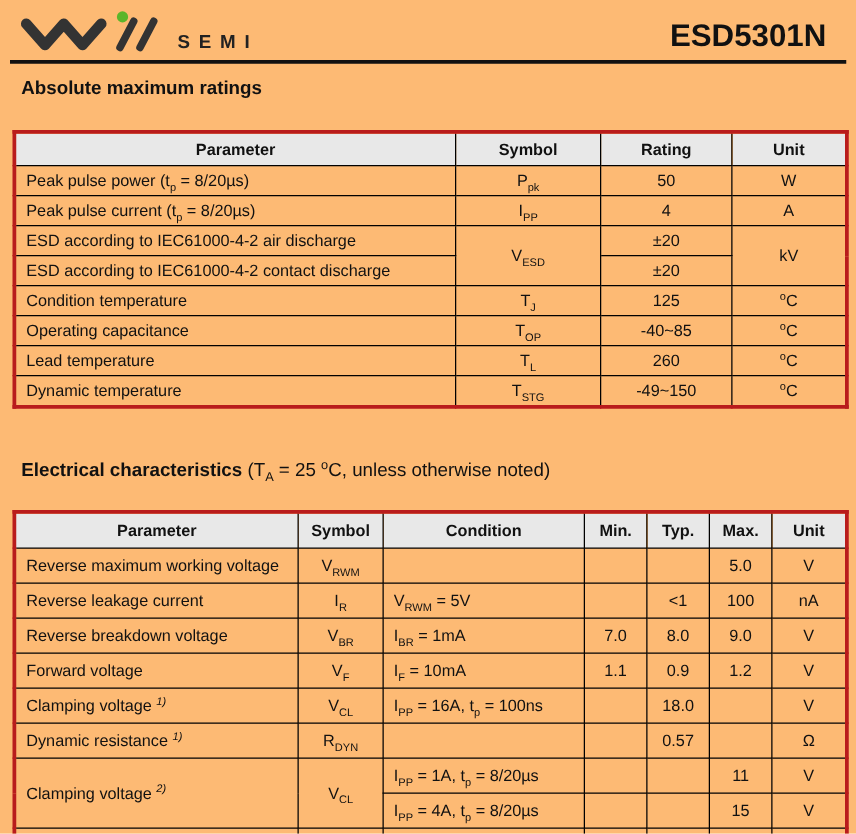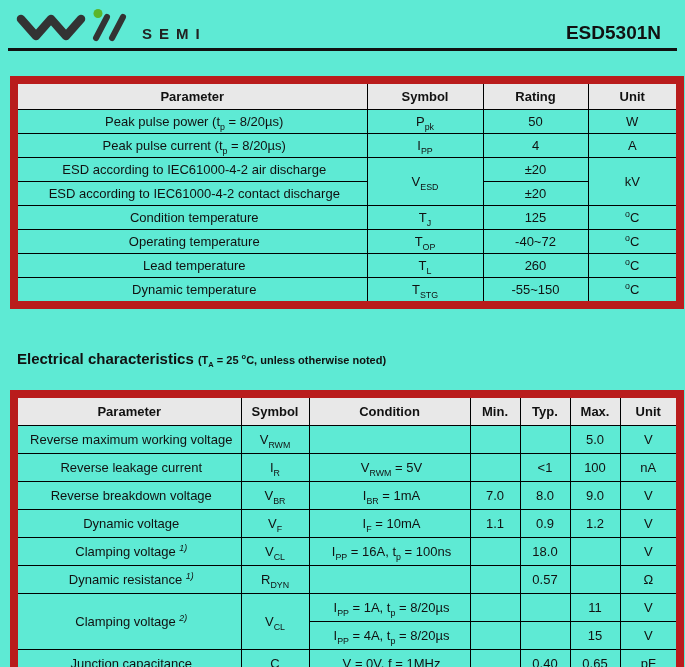--- a/index.html
+++ b/index.html
@@ -1,40 +1,40 @@
 <!DOCTYPE html>
 <html><head>
 <meta charset="utf-8">
 <style>
   html,body{margin:0;padding:0;background:#fff;}
   .page{
-    width:685px;height:667px;background:#5eead4;overflow:hidden;
+    width:685px;height:667px;background:#fdba74;overflow:hidden;
     font-family:"Liberation Sans","DejaVu Sans",sans-serif;color:#111;
     position:relative;box-sizing:border-box;
   }
   
   .topbar{display:flex;justify-content:space-between;align-items:flex-end;
     padding:9px 24px 0 14px;height:36px;}
   .logo{display:flex;align-items:flex-end;}
   .logo svg{display:block;}
   .logo-semi{font-size:15px;font-weight:bold;letter-spacing:7px;color:#222;
     margin-left:10px;padding-bottom:3px;}
-  .partnum{font-size:19px;font-weight:bold;color:#111;padding-bottom:1px;}
+  .partnum{font-size:25px;font-weight:bold;color:#111;padding-bottom:1px;}
   .rule{height:3px;background:#111;margin:3px 8px 0 8px;}
   
   .sec-title{margin:11px 0 0 17px;font-size:15px;font-weight:bold;color:#111;}
   .sec-title.sec2{margin-top:41px;}
-  .sec-note{font-size:11px;font-weight:bold;margin-top:46px;}
+  .sec-note{font-size:15px;font-weight:normal;margin-top:46px;}
   
   table.ds{border-collapse:collapse;table-layout:fixed;width:666px;
-    margin:25px 0 0 10px;font-size:13px;color:#111;border:8px solid #b91c1c;}
+    margin:25px 0 0 10px;font-size:13px;color:#111;border:3px solid #b91c1c;}
   table.ds th,table.ds td{border:1px solid #000;padding:1px 4px;overflow:hidden;}
   table.ds th{background:#e8e8e8;font-weight:bold;text-align:center;}
   table.ds td{text-align:center;}
-  table.ds td.cell-parameter,table.ds td.cell-condition{text-align:center;padding-left:8px;}
+  table.ds td.cell-parameter,table.ds td.cell-condition{text-align:left;padding-left:8px;}
   #t1 th{height:23px;} #t1 td{height:21px;}
   #t2 th{height:25px;} #t2 td{height:25px;}
   #t2{margin-top:23px;}
   
   #t1 col.w-parameter{width:353px;} #t1 col.w-symbol{width:116px;}
   #t1 col.w-rating{width:105px;}   #t1 col.w-unit{width:92px;}
   #t2 col.w-parameter{width:227px;} #t2 col.w-symbol{width:68px;}
   #t2 col.w-condition{width:161px;} #t2 col.w-min{width:50px;}
   #t2 col.w-typ{width:50px;} #t2 col.w-max{width:50px;} #t2 col.w-unit{width:60px;}
   sub,sup{font-size:0.68em;line-height:0;}
@@ -53,20 +53,21 @@
         <path d="M82 31 L93 10" fill="none" stroke="#333333" stroke-width="6" stroke-linecap="round"></path>
         <path d="M98 31 L109 10" fill="none" stroke="#333333" stroke-width="6" stroke-linecap="round"></path>
       </svg>
       <span class="logo-semi">SEMI</span>
     </div>
     <div class="partnum">ESD5301N</div>
   </div>
 
   <div class="rule"></div>
 
+  <div class="sec-title">Absolute maximum ratings</div>
 
   <table class="ds" id="t1">
     <colgroup id="t1-cols">
         <col class="w-parameter">
         <col class="w-symbol">
         <col class="w-rating">
         <col class="w-unit">
       </colgroup>
     <thead>
       <tr id="t1-head">
@@ -99,35 +100,35 @@
           <td class="cell-parameter">ESD according to IEC61000-4-2 contact discharge</td>
           <td class="cell-rating">±20</td>
         </tr>
         <tr>
           <td class="cell-parameter">Condition temperature</td>
           <td class="cell-symbol">T<sub>J</sub></td>
           <td class="cell-rating">125</td>
           <td class="cell-unit"><sup>o</sup>C</td>
         </tr>
         <tr>
-          <td class="cell-parameter">Operating temperature</td>
+          <td class="cell-parameter">Operating capacitance</td>
           <td class="cell-symbol">T<sub>OP</sub></td>
-          <td class="cell-rating">-40~72</td>
+          <td class="cell-rating">-40~85</td>
           <td class="cell-unit"><sup>o</sup>C</td>
         </tr>
         <tr>
           <td class="cell-parameter">Lead temperature</td>
           <td class="cell-symbol">T<sub>L</sub></td>
           <td class="cell-rating">260</td>
           <td class="cell-unit"><sup>o</sup>C</td>
         </tr>
         <tr>
           <td class="cell-parameter">Dynamic temperature</td>
           <td class="cell-symbol">T<sub>STG</sub></td>
-          <td class="cell-rating">-55~150</td>
+          <td class="cell-rating">-49~150</td>
           <td class="cell-unit"><sup>o</sup>C</td>
         </tr>
       </tbody>
   </table>
 
   <div class="sec-title sec2">
     <span>Electrical characteristics</span>
     <span class="sec-note">(T<sub>A</sub> = 25 <sup>o</sup>C, unless otherwise noted)</span>
   </div>
 
@@ -174,21 +175,21 @@
         <tr>
           <td class="cell-parameter">Reverse breakdown voltage</td>
           <td class="cell-symbol">V<sub>BR</sub></td>
           <td class="cell-condition">I<sub>BR</sub> = 1mA</td>
           <td class="cell-min">7.0</td>
           <td class="cell-typ">8.0</td>
           <td class="cell-max">9.0</td>
           <td class="cell-unit">V</td>
         </tr>
         <tr>
-          <td class="cell-parameter">Dynamic voltage</td>
+          <td class="cell-parameter">Forward voltage</td>
           <td class="cell-symbol">V<sub>F</sub></td>
           <td class="cell-condition">I<sub>F</sub> = 10mA</td>
           <td class="cell-min">1.1</td>
           <td class="cell-typ">0.9</td>
           <td class="cell-max">1.2</td>
           <td class="cell-unit">V</td>
         </tr>
         <tr>
           <td class="cell-parameter">Clamping voltage <sup>1)</sup></td>
           <td class="cell-symbol">V<sub>CL</sub></td>

